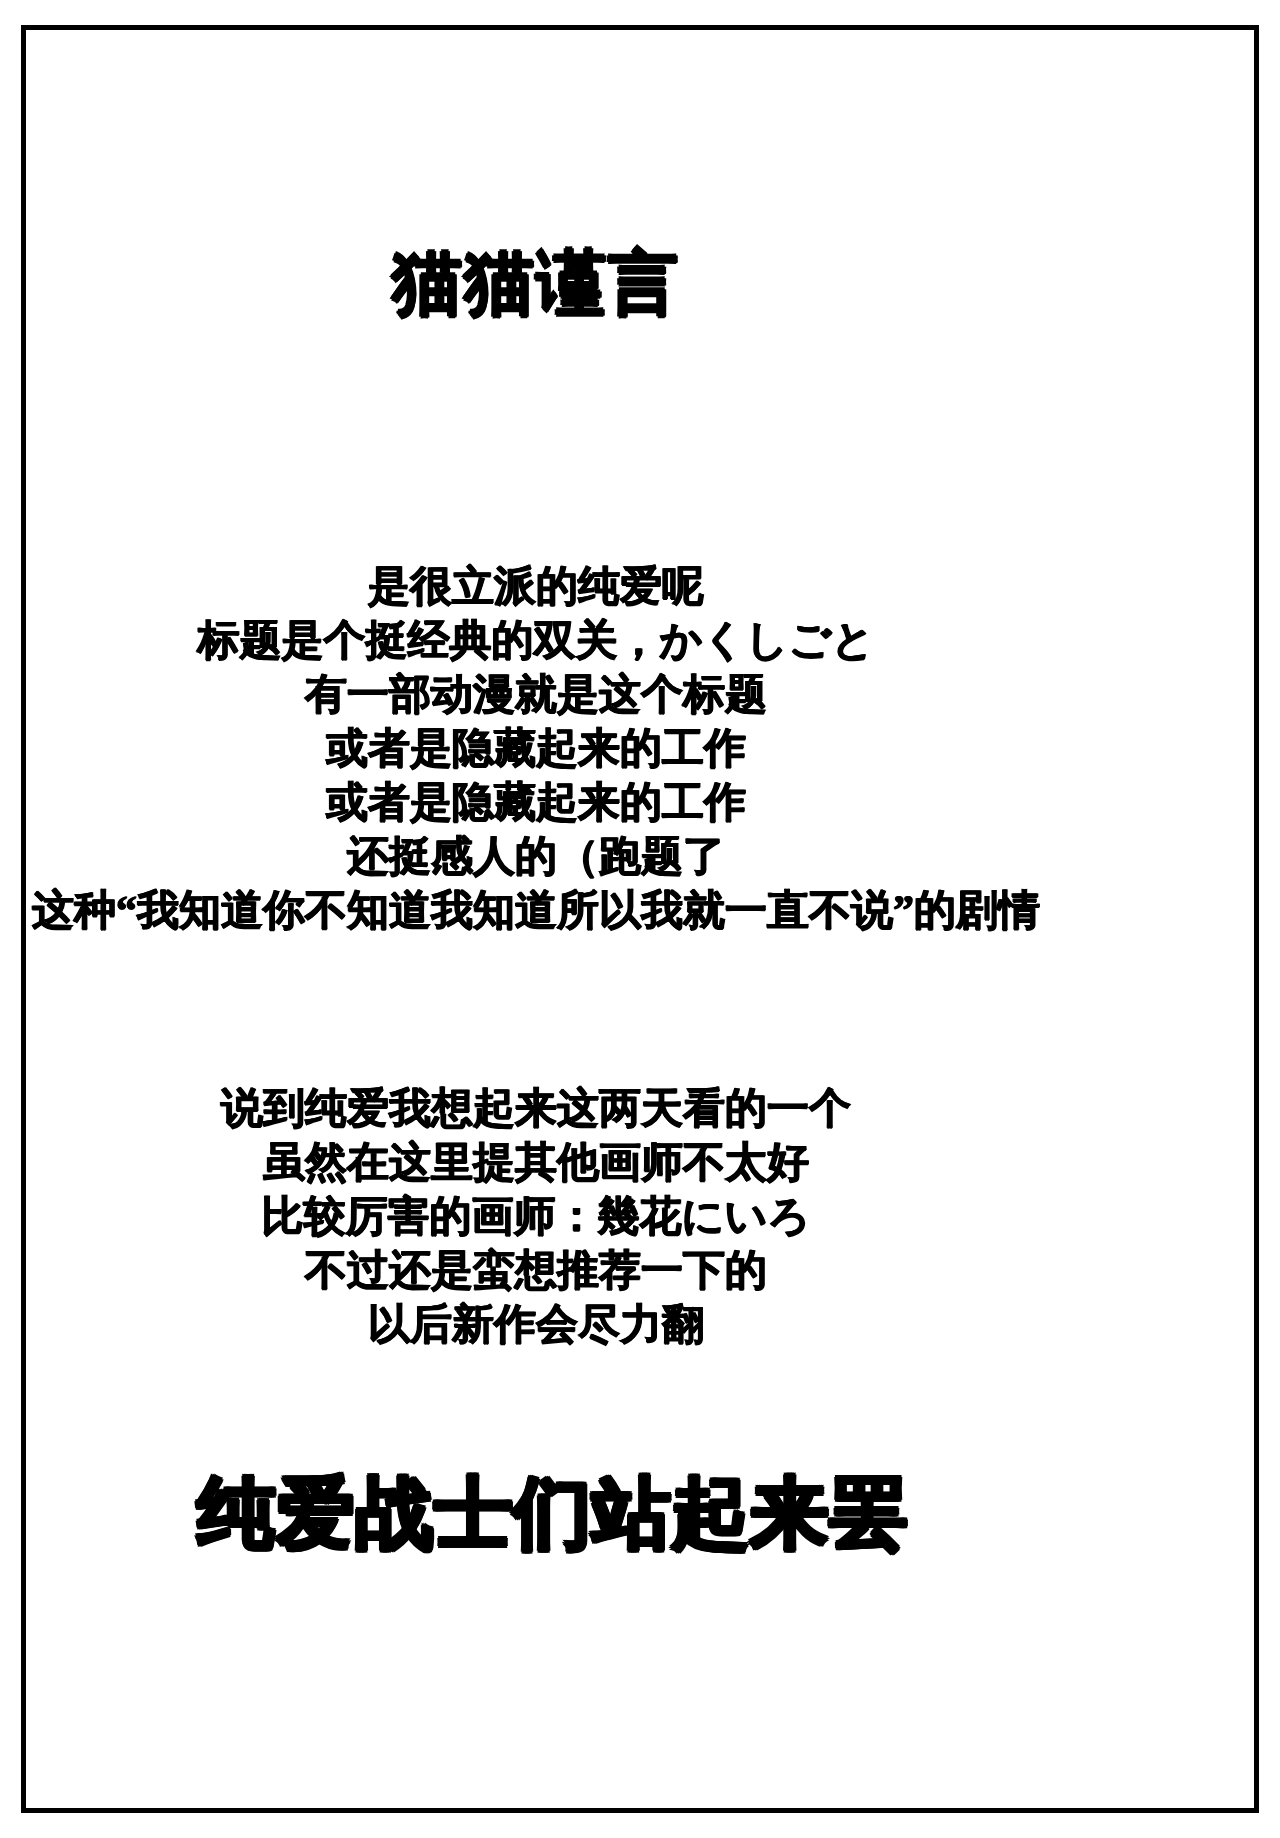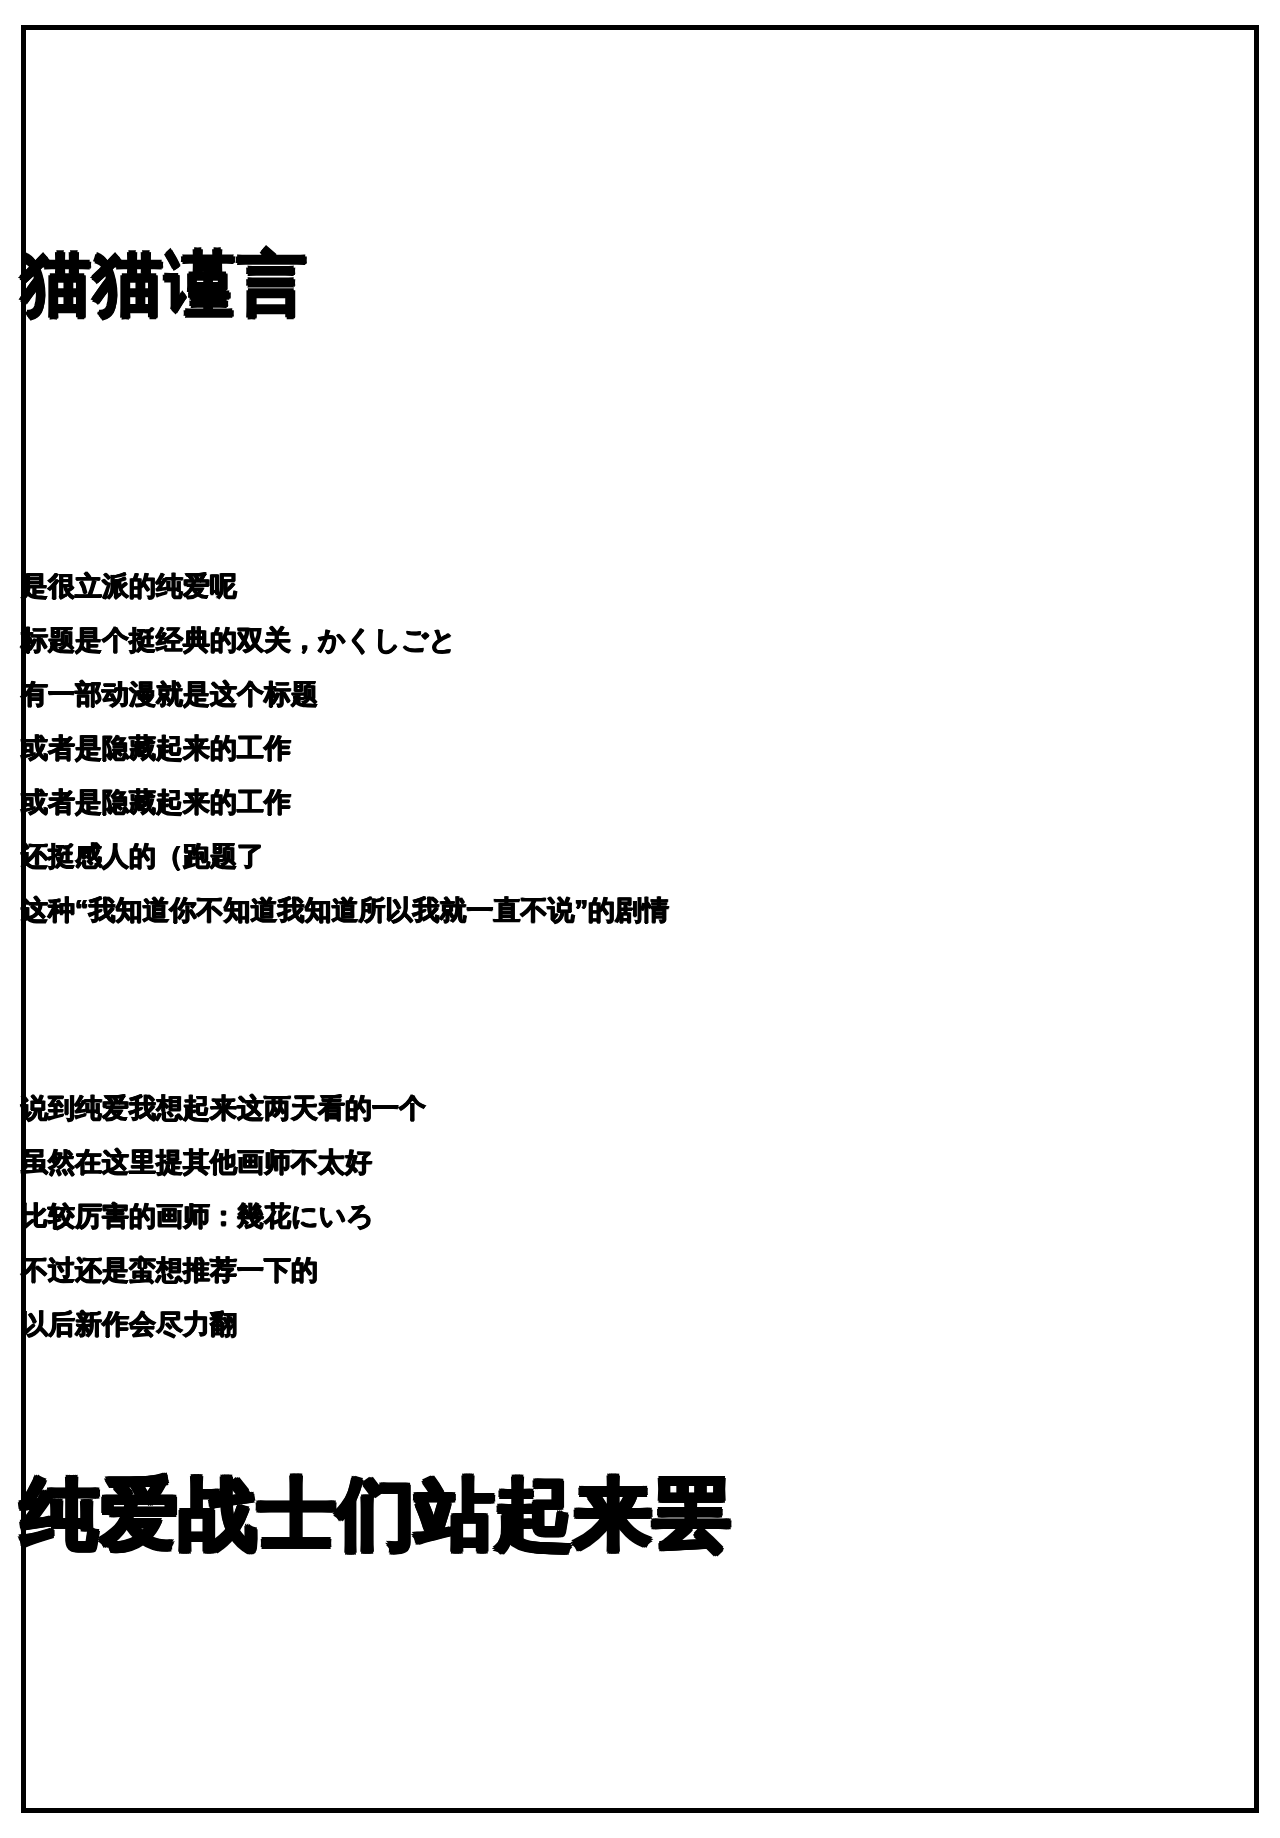--- a/index.html
+++ b/index.html
@@ -24,58 +24,61 @@
     border: 5px solid #000000;
     box-sizing: border-box;
     background: #ffffff;
   }
   .content {
     position: absolute;
     left: 21px;
     top: 0;
     width: 1030px;
     height: 1838px;
+    text-align: center;
+    font-family: Liberation Serif, serif;
   }
   .page-title {
     position: absolute;
     top: 243px;
     width: 100%;
     font-size: 70px;
     line-height: 82px;
     font-weight: bold;
     letter-spacing: 2px;
     
     text-shadow: 1.6px 0 0 #000, -1.6px 0 0 #000, 0 1.6px 0 #000, 0 -1.6px 0 #000, 1.2px 1.2px 0 #000;
   }
   .para {
     position: absolute;
     width: 100%;
   }
   .para-1 { top: 559px; }
   .para-2 { top: 1081px; }
   .text-line {
     display: block;
-    font-size: 27px;
+    font-size: 42px;
     line-height: 54px;
     font-weight: bold;
     white-space: nowrap;
     text-shadow: 0.7px 0 0 #000, -0.7px 0 0 #000, 0 0.7px 0 #000;
   }
   .page-footer {
     position: absolute;
     top: 1466px;
     width: 100%;
     font-size: 78px;
     line-height: 96px;
     font-weight: bold;
     letter-spacing: 1px;
     white-space: nowrap;
     
     text-shadow: 2.4px 0 0 #000, -2.4px 0 0 #000, 0 2.2px 0 #000, 0 -2.2px 0 #000,
                  1.7px 1.7px 0 #000, -1.7px 1.7px 0 #000, 1.7px -1.7px 0 #000, -1.7px -1.7px 0 #000;
+    padding-left: 17px;
   }
 </style>
 </head>
 <body>
 
 <div class="page-frame"></div>
 
 <div class="content">
 
   <div class="page-title">猫猫谨言</div>

